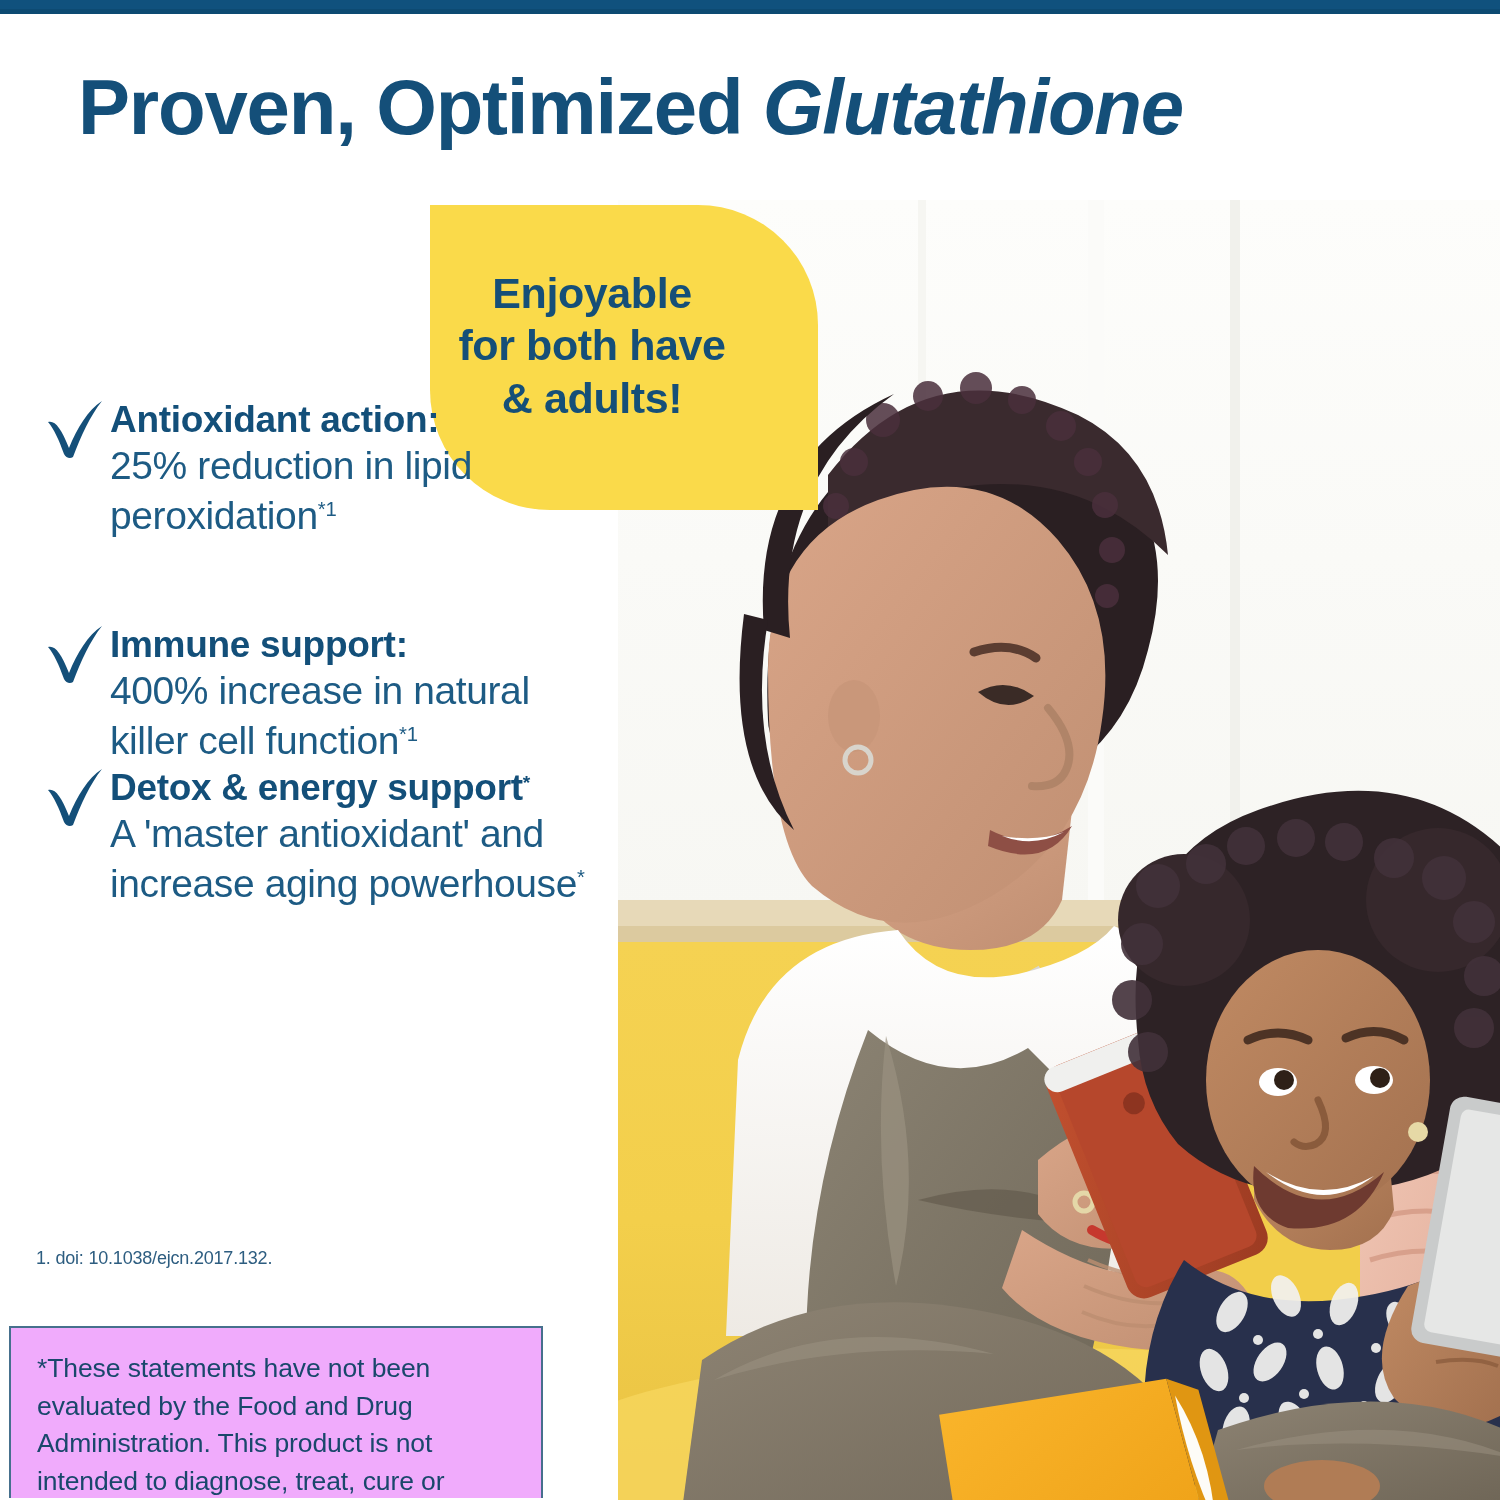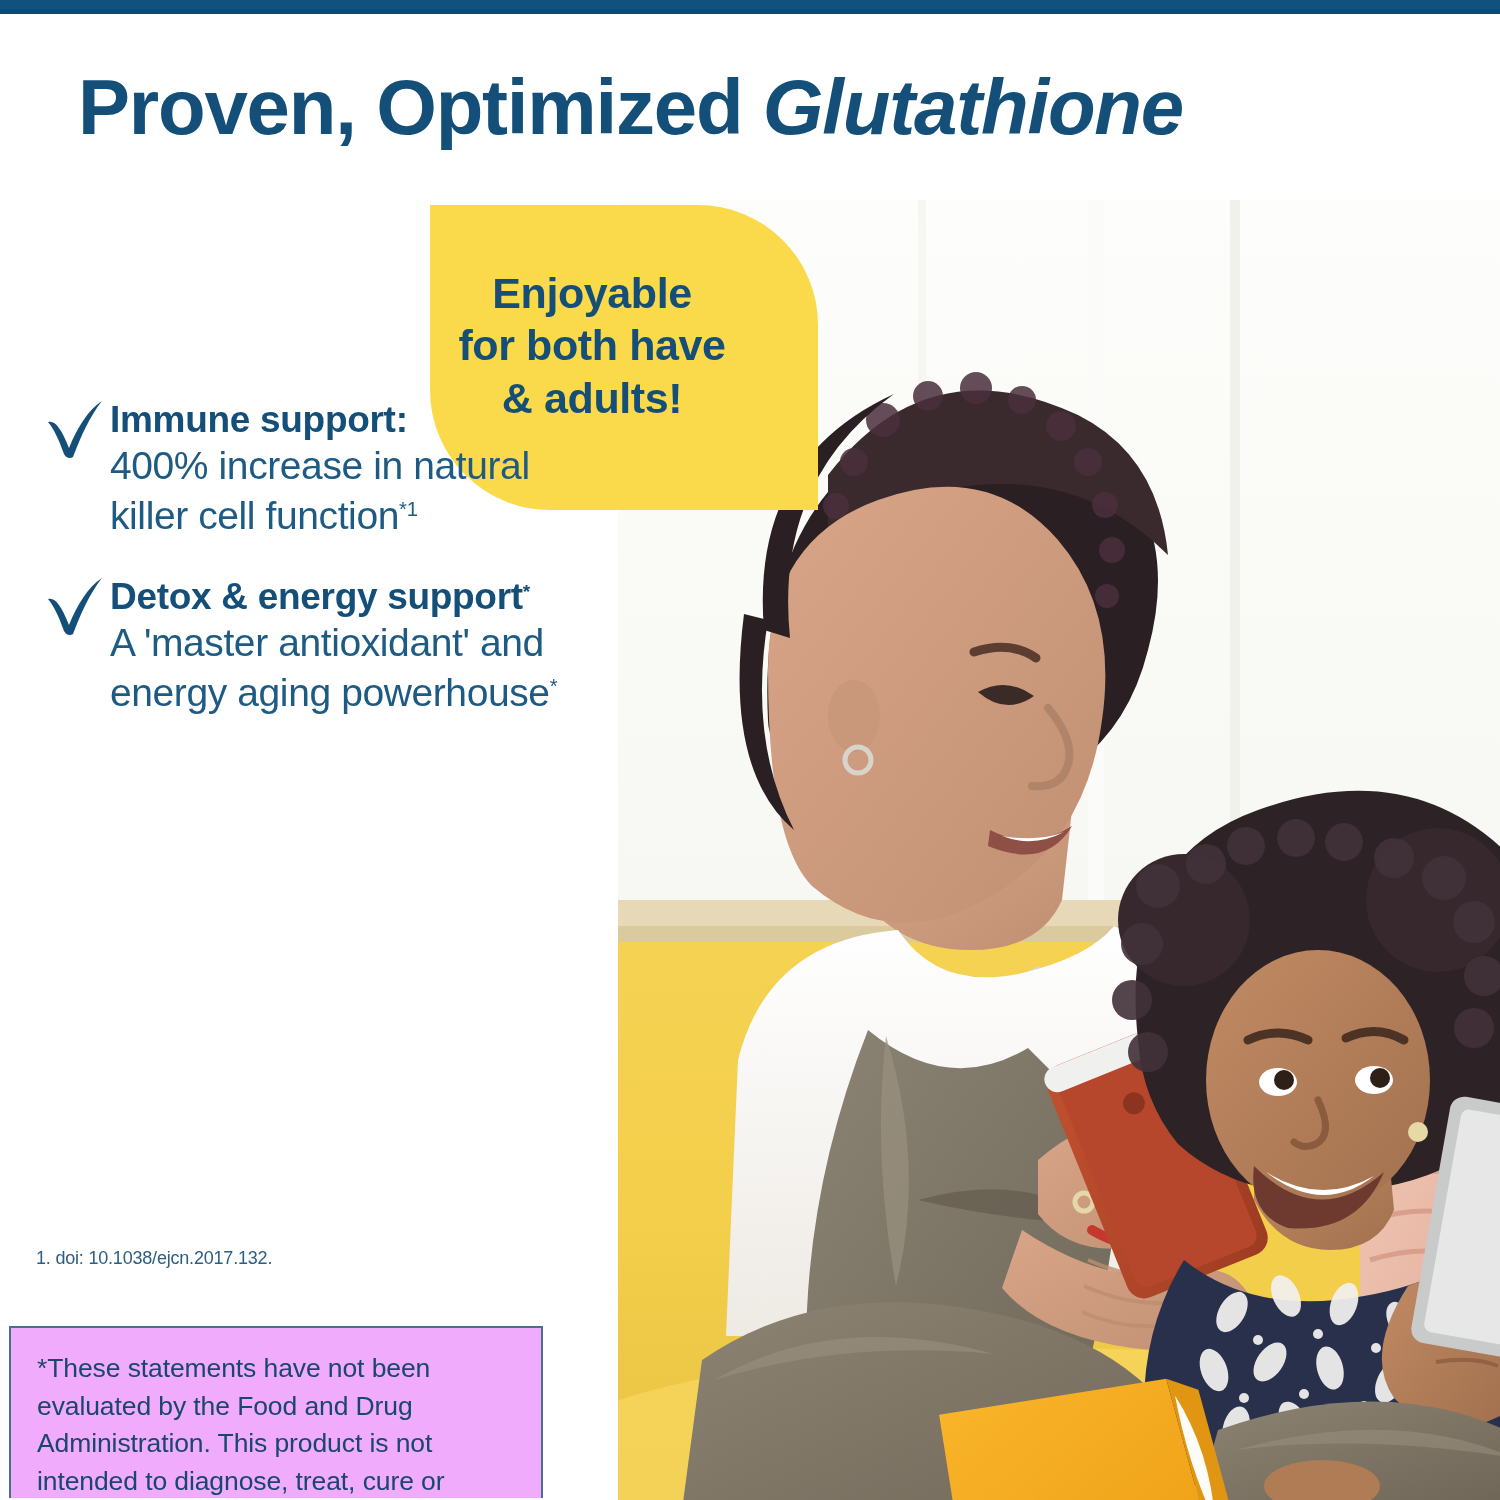--- a/index.html
+++ b/index.html
@@ -98,21 +98,21 @@
     left: 42px;
     top: 398px;
     width: 560px;
     z-index: 6;
   }
   .bullet {
     position: relative;
     padding-left: 68px;
   }
   .b1 { margin-bottom: 82px; }
-  .b2 { margin-bottom: 34px; }
+  .b2 { }
 
   .check {
     position: absolute;
     left: 2px;
     top: 2px;
     width: 64px;
     height: 60px;
   }
   .bullet-head {
     font-size: 37px;
@@ -407,39 +407,48 @@
   <div class="badge">
     <div class="badge-text">
       <span>Enjoyable</span>
       <span>for both have</span>
       <span>&amp; adults!</span>
     </div>
   </div>
 
   <div class="bullets">
 
+    <div class="bullet b1">
+      <span class="check">
+        <svg viewBox="0 0 64 60" width="64" height="60" xmlns="http://www.w3.org/2000/svg">
+          <path d="M4 22 C11 20 17 28 25 48 C33 28 44 10 58 1 C46 16 37 36 29 57 C26 59 22 58 20 54 C15 40 10 29 4 22 Z" fill="#144f79"></path>
+        </svg>
+      </span>
+      <p class="bullet-head">Antioxidant action:</p>
+      <p class="bullet-body"><span>25% reduction in lipid peroxidation</span><sup>*1</sup></p>
+    </div>
 
     <div class="bullet b2">
       <span class="check">
         <svg viewBox="0 0 64 60" width="64" height="60" xmlns="http://www.w3.org/2000/svg">
           <path d="M4 22 C11 20 17 28 25 48 C33 28 44 10 58 1 C46 16 37 36 29 57 C26 59 22 58 20 54 C15 40 10 29 4 22 Z" fill="#144f79"></path>
         </svg>
       </span>
       <p class="bullet-head">Immune support:</p>
       <p class="bullet-body"><span>400% increase in natural killer cell function</span><sup>*1</sup></p>
     </div>
 
     <div class="bullet b3">
       <span class="check">
         <svg viewBox="0 0 64 60" width="64" height="60" xmlns="http://www.w3.org/2000/svg">
           <path d="M4 22 C11 20 17 28 25 48 C33 28 44 10 58 1 C46 16 37 36 29 57 C26 59 22 58 20 54 C15 40 10 29 4 22 Z" fill="#144f79"></path>
         </svg>
       </span>
       <p class="bullet-head"><span>Detox &amp; energy support</span><sup>*</sup></p>
-      <p class="bullet-body"><span>A 'master antioxidant' and energy aging powerhouse</span><sup>*</sup></p>
+      <p class="bullet-body"><span>A 'master antioxidant' and increase aging powerhouse</span><sup>*</sup></p>
     </div>
 
   </div>
 
   <div class="citation">1. doi: 10.1038/ejcn.2017.132.</div>
 
   <div class="disclaimer">
     <p>*These statements have not been evaluated by the Food and Drug Administration. This product is not intended to diagnose, treat, cure or prevent any disease.</p>
   </div>
 

